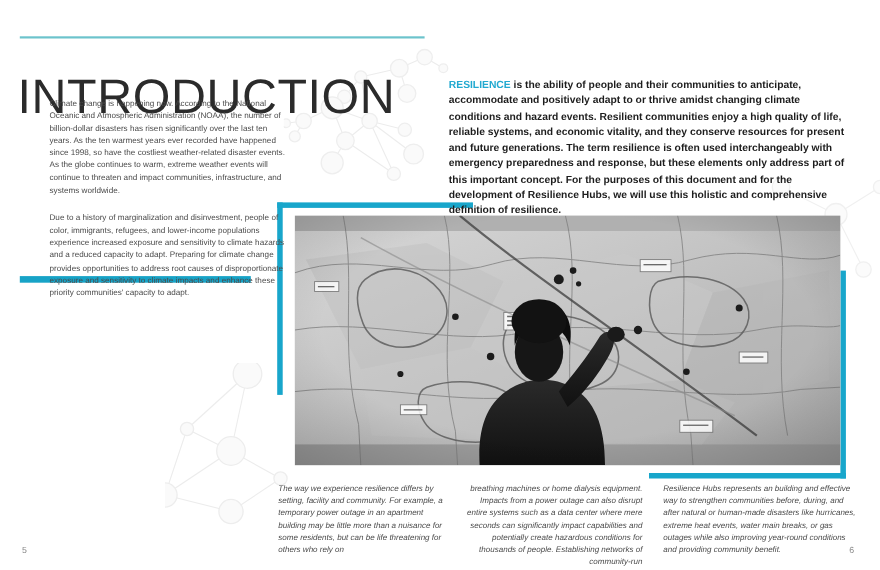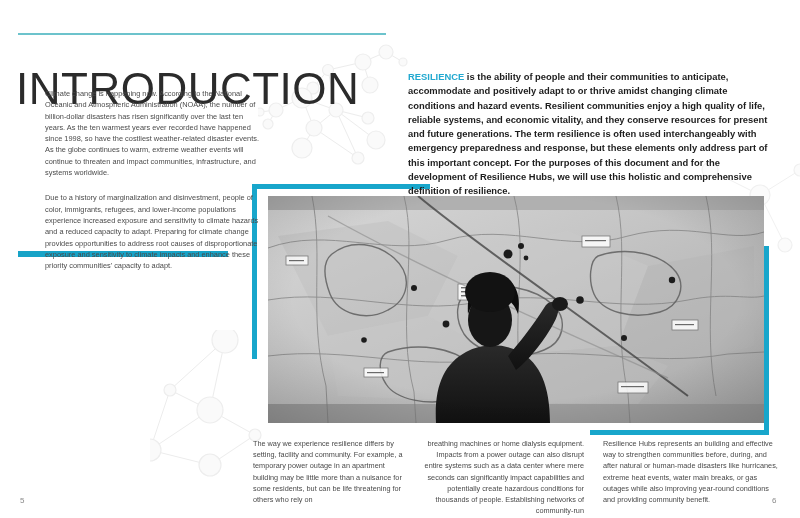--- a/index.html
+++ b/index.html
@@ -122,21 +122,21 @@
   .photo svg { display: block; }
 
   
   .col {
     position: absolute;
     top: 438px;
     font-size: 7.3px;
     line-height: 11.2px;
     color: #4a4a4a;
   }
-  .col p { margin: 0; }
+  .col p { margin: 0; font-style: italic; }
   .col-1 { left: 253px; width: 155px; }
   .col-2 { left: 418px; width: 166px; text-align: right; }
   .col-3 { left: 603px; width: 178px; }
 
   
   .folio {
     position: absolute;
     font-size: 8px;
     color: #8a8a8a;
   }

